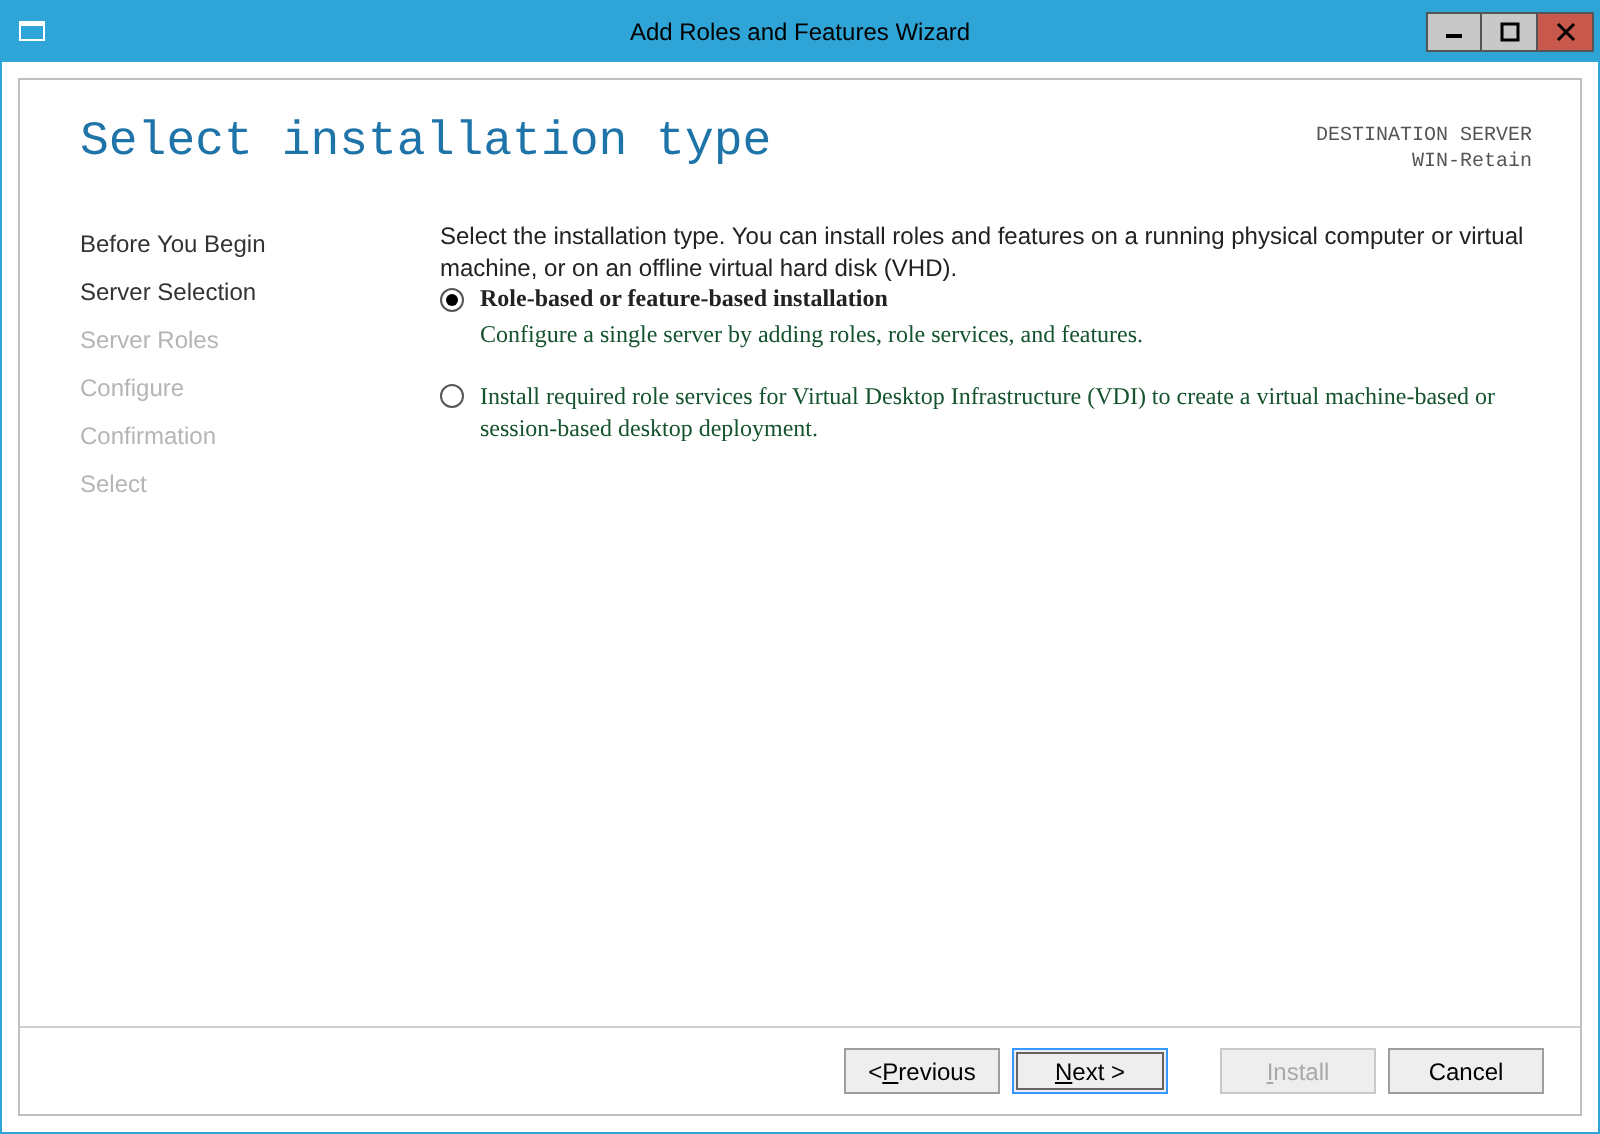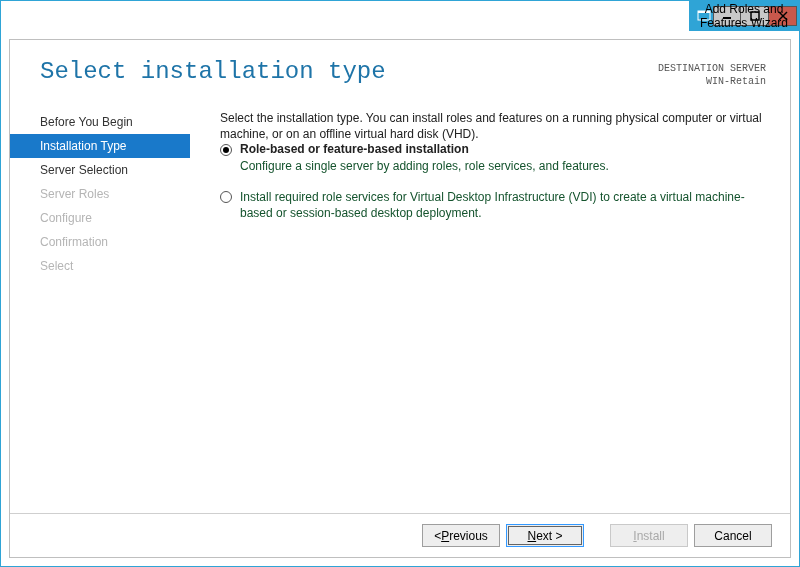--- a/index.html
+++ b/index.html
@@ -10,21 +10,20 @@
       height: 567px;
       overflow: hidden;
     }
     .window {
       width: 800px;
       height: 567px;
       border: 1px solid #2fa4d6;
       background: #fff;
       display: flex;
       flex-direction: column;
-      align-items: flex-end;
     }
     .titlebar {
       height: 30px;
       background: #2fa4d6;
       display: flex;
       align-items: center;
       position: relative;
       color: #000;
     }
     .titlebar-icon {
@@ -113,20 +112,21 @@
       color: #222;
     }
     .intro {
       line-height: 1.35;
       margin-bottom: 0;
     }
     .opt {
       display: flex;
       align-items: flex-start;
       margin-bottom: 14px;
+      font-family: Liberation Serif, serif;
     }
     .radio {
       width: 12px; height: 12px;
       border: 1px solid #555;
       border-radius: 50%;
       margin-top: 2px;
       margin-right: 8px;
       flex-shrink: 0;
       position: relative;
       background: #fff;
@@ -210,21 +210,20 @@
       <div class="heading">Select installation type</div>
       <div class="dest">
         <div>DESTINATION SERVER</div>
         <div>WIN-Retain</div>
       </div>
     </div>
 
     <div class="body">
       <div class="sidebar">
         <div class="side-item">Before You Begin</div>
-        <div class="side-item selected">Installation Type</div>
         <div class="side-item">Server Selection</div>
         <div class="side-item disabled">Server Roles</div>
         <div class="side-item disabled">Configure</div>
         <div class="side-item disabled">Confirmation</div>
         <div class="side-item disabled">Select</div>
       </div>
 
       <div class="content">
         <p class="intro">Select the installation type. You can install roles and features on a running physical computer or virtual machine, or on an offline virtual hard disk (VHD).</p>
 

